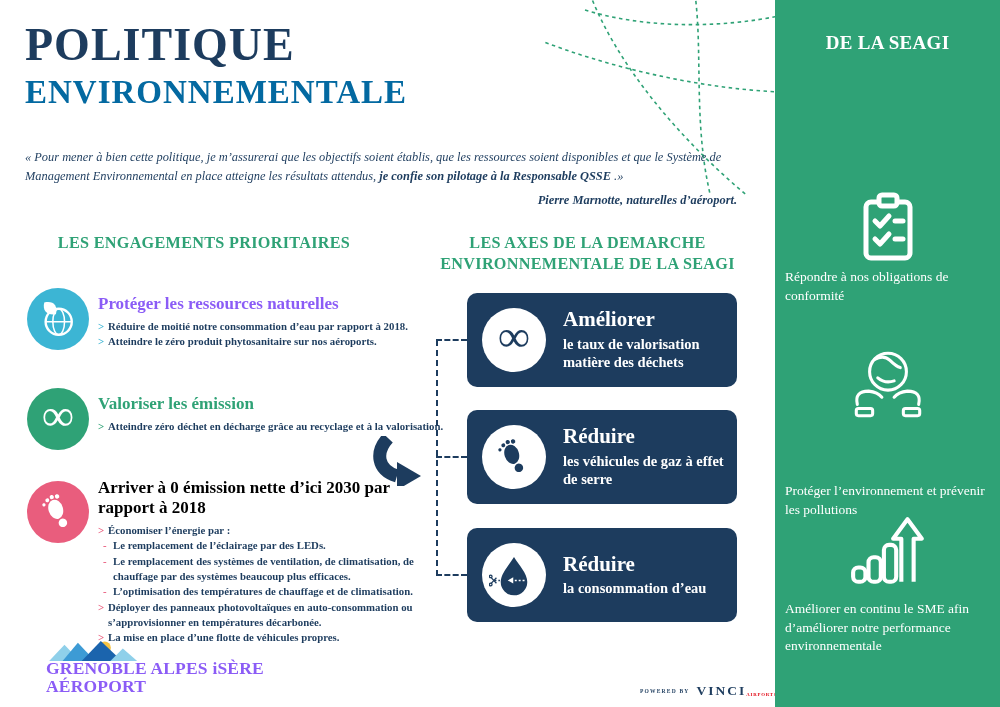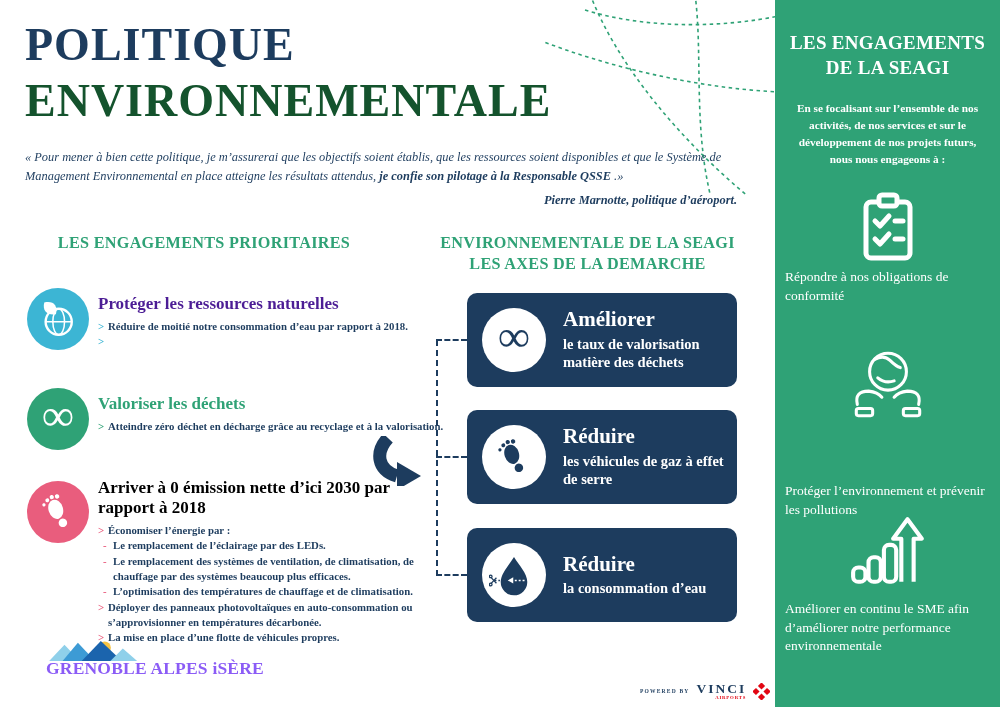--- a/index.html
+++ b/index.html
@@ -6,22 +6,22 @@
   body { font-family:"Liberation Sans", sans-serif; background:#e8e8e8; }
   .canvas { position:relative; width:1000px; height:707px; background:#ffffff; overflow:hidden;
             font-family:Liberation Serif, serif; }
 
   
   .decor-arcs { position:absolute; left:545px; top:0; width:230px; height:195px; z-index:0; }
 
   
   .title-l1 { position:absolute; left:25px; top:18px; font-size:46px; font-weight:800;
               letter-spacing:1px; color:#1d3c5e; z-index:2; }
-  .title-l2 { position:absolute; left:25px; top:74px; font-size:46px; font-weight:800;
-              letter-spacing:1px; color:#14532d; z-index:2; }
+  .title-l2 { position:absolute; left:25px; top:74px; font-size:33px; font-weight:800;
+              letter-spacing:1px; color:#0369a1; z-index:2; }
 
   
   .quote { position:absolute; left:25px; top:148px; width:712px; font-style:italic;
            font-size:12.4px; line-height:1.5; color:#1d3c5e; z-index:2; }
   .quote b { font-weight:700; }
   .quote-attr { margin-top:6px; text-align:right; font-weight:700; font-style:italic;
                 font-size:12.4px; color:#1d3c5e; }
 
   
   .col-heading { position:absolute; text-align:center; color:#2fa276; font-weight:800;
@@ -32,21 +32,21 @@
   
   .commit { position:absolute; left:27px; display:flex; gap:9px; width:425px; }
   .c0 { top:288px; } .c1 { top:388px; } .c2 { top:476px; }
   .c-circle { flex:0 0 62px; width:62px; height:62px; border-radius:50%;
               display:flex; align-items:center; justify-content:center; color:#fff; }
   .bg-cyan { background:#3cb5d4; } .bg-green { background:#2fa276; } .bg-pink { background:#e95d7d; }
   .c-text { padding-top:6px; width:354px; }
   .c2 .c-circle { margin-top:5px; }
   .c2 .c-text { padding-top:2px; }
   .c-title { font-size:17px; font-weight:800; line-height:1.18; margin-bottom:5px; }
-  .t-cyan { color:#4c1d95; } .t-green { color:#2fa276; } .t-pink { color:#000000; }
+  .t-cyan { color:#8b5cf6; } .t-green { color:#2fa276; } .t-pink { color:#000000; }
   .b-row { display:flex; font-size:10.8px; font-weight:700; color:#1d3c5e; line-height:1.42; }
   .b-row .mk { flex:0 0 10px; }
   .b-row.sub { padding-left:5px; }
   .mk-cyan .mk { color:#3cb5d4; } .mk-green .mk { color:#2fa276; } .mk-pink .mk { color:#e95d7d; }
   .inf-glyph { font-size:44px; font-weight:700; line-height:1; transform:translateY(-3px); }
 
   
   .conn-v { position:absolute; left:436px; top:340px; height:236px; border-left:2px dashed #1d3c5e; }
   .conn-h { position:absolute; width:31px; border-top:2px dashed #1d3c5e; left:436px; }
   .ch1 { top:339px; } .ch2 { top:456px; } .ch3 { top:574px; }
@@ -75,21 +75,21 @@
   .si1 { top:192px; } .sl1 { top:268px; }
   .si2 { top:345px; } .sl2 { top:464px;margin-top:18px; }
   .si3 { top:513px; } .sl3 { top:600px; }
 
   
   .airport-logo-icon { position:absolute; left:49px; top:640px; }
   .airport-logo-text { position:absolute; left:46px; top:660px; color:#8b5cf6;
                        font-size:17.5px; font-weight:800; line-height:17.5px; letter-spacing:0.2px; }
   .powered { position:absolute; left:640px; top:682px; display:flex; align-items:center; gap:7px; }
   .powered-by { font-size:5.5px; font-weight:700; letter-spacing:1.2px; color:#1d3c5e; }
-  .vinci-col { display:flex; flex-direction:column; align-items:flex-end; }
+  .vinci-col { display:flex; align-items:flex-end; }
   .vinci { font-size:13.5px; font-weight:800; letter-spacing:2px; color:#1d3c5e; line-height:13px; }
   .vinci-sub { font-size:4.8px; font-weight:700; letter-spacing:0.8px; color:#e20613; }
 </style>
 </head>
 <body>
 
 <div class="canvas">
 
   <svg class="decor-arcs" viewBox="0 0 230 195" fill="none">
     <g stroke="#2fa276" stroke-width="1.6" stroke-dasharray="3.5 3.5">
@@ -98,21 +98,21 @@
       <path d="M-6,40 C60,66 150,88 234,92"></path>
       <path d="M150,-6 C158,55 148,125 166,198"></path>
     </g>
   </svg>
 
   <div class="title-l1">POLITIQUE</div>
   <div class="title-l2">ENVIRONNEMENTALE</div>
 
   <div class="quote">
     <span>« Pour mener à bien cette politique, je m’assurerai que les objectifs soient établis, que les ressources soient disponibles et que le Système de Management Environnemental en place atteigne les résultats attendus, </span><b>je confie son pilotage à la Responsable QSSE</b><span> .»</span>
-    <div class="quote-attr">Pierre Marnotte, politique d’aéroport.</div>
+    <div class="quote-attr">Pierre Marnotte, naturelles d’aéroport.</div>
   </div>
 
   <div class="col-heading lh-pos">
     <div>LES ENGAGEMENTS PRIORITAIRES</div>
   </div>
 
   <div class="commit c0">
     <div class="c-circle bg-cyan">
       <svg width="44" height="44" viewBox="0 0 64 64" fill="none">
         <circle cx="33" cy="36" r="19" stroke="#fff" stroke-width="3.5"></circle>
@@ -122,30 +122,31 @@
       </svg>
     </div>
     <div class="c-text">
       <div class="c-title t-cyan">Protéger les ressources naturelles</div>
       <div class="b-row mk-cyan">
         <span class="mk">&gt;</span>
         <span class="bt">Réduire de moitié notre consommation d’eau par rapport à 2018.</span>
       </div>
       <div class="b-row mk-cyan">
         <span class="mk">&gt;</span>
+        <span class="bt">Atteindre le zéro produit phytosanitaire sur nos aéroports.</span>
       </div>
     </div>
   </div>
 
   <div class="commit c1">
     <div class="c-circle bg-green">
       <span class="inf-glyph">∞</span>
     </div>
     <div class="c-text">
-      <div class="c-title t-green">Valoriser les déchets</div>
+      <div class="c-title t-green">Valoriser les émission</div>
       <div class="b-row mk-green">
         <span class="mk">&gt;</span>
         <span class="bt">Atteindre zéro déchet en décharge grâce au recyclage et à la valorisation.</span>
       </div>
     </div>
   </div>
 
   <div class="commit c2">
     <div class="c-circle bg-pink">
       <svg width="42" height="42" viewBox="0 0 64 64" fill="#fff">
@@ -182,22 +183,22 @@
         <span class="bt">Déployer des panneaux photovoltaïques en auto-consommation ou s’approvisionner en températures décarbonée.</span>
       </div>
       <div class="b-row mk-pink">
         <span class="mk">&gt;</span>
         <span class="bt">La mise en place d’une flotte de véhicules propres.</span>
       </div>
     </div>
   </div>
 
   <div class="col-heading ah-pos">
+    <div>LES AXES DE LA DEMARCHE</div>
     <div>ENVIRONNEMENTALE DE LA SEAGI</div>
-    <div>LES AXES DE LA DEMARCHE</div>
   </div>
 
   <div class="conn-v"></div>
   <div class="conn-h ch1"></div>
   <div class="conn-h ch2"></div>
   <div class="conn-h ch3"></div>
   <svg class="big-arrow" viewBox="0 0 52 50">
     <path d="M17,2 C4,16 6,34 26,40" stroke="#1d3c5e" stroke-width="13" fill="none"></path>
     <polygon points="26,26 26,54 50,40" fill="#1d3c5e"></polygon>
   </svg>
@@ -247,24 +248,22 @@
       </svg>
     </div>
     <div class="ab-text">
       <div class="ab-title">Réduire</div>
       <div class="ab-sub">la consommation d’eau</div>
     </div>
   </div>
 
   <div class="sidebar">
     <div class="sb-heading">
-      <div>LES ENGAGEMENTS</div>
       <div>DE LA SEAGI</div>
     </div>
-    <div class="sb-intro">En se focalisant sur l’ensemble de nos activités, de nos services et sur le développement de nos projets futurs, nous nous engageons à :</div>
 
     <div class="sb-icon si1">
       <svg width="58" height="70" viewBox="0 0 56 70" fill="none" stroke="#fff" stroke-width="5" stroke-linecap="round" stroke-linejoin="round">
         <rect x="6" y="10" width="44" height="56" rx="5"></rect>
         <rect x="19" y="3" width="18" height="11" rx="3" fill="#2fa276"></rect>
         <polyline points="15,29 20,34 29,24"></polyline>
         <line x1="35" y1="29" x2="43" y2="29"></line>
         <polyline points="15,47 20,52 29,42"></polyline>
         <line x1="35" y1="47" x2="43" y2="47"></line>
       </svg>
@@ -297,20 +296,21 @@
 
   <svg class="airport-logo-icon" width="96" height="22" viewBox="0 0 100 23">
     <circle cx="58" cy="8" r="6.5" fill="#f6c445"></circle>
     <polygon points="0,22 16,5 32,22" fill="#8fd0ea"></polygon>
     <polygon points="14,22 30,3 48,22" fill="#3d9bd5"></polygon>
     <polygon points="34,22 54,1 76,22" fill="#1b64ad"></polygon>
     <polygon points="64,22 77,9 92,22" fill="#8fd0ea"></polygon>
   </svg>
   <div class="airport-logo-text">
     <div>GRENOBLE ALPES iSÈRE</div>
+    <div>AÉROPORT</div>
   </div>
 
   <div class="powered">
     <span class="powered-by">POWERED BY</span>
     <span class="vinci-col">
       <span class="vinci">VINCI</span>
       <span class="vinci-sub">AIRPORTS</span>
     </span>
     <svg width="17" height="17" viewBox="0 0 20 20" fill="#e20613">
       <rect x="7" y="0.5" width="6" height="6" transform="rotate(45 10 3.5)"></rect>

